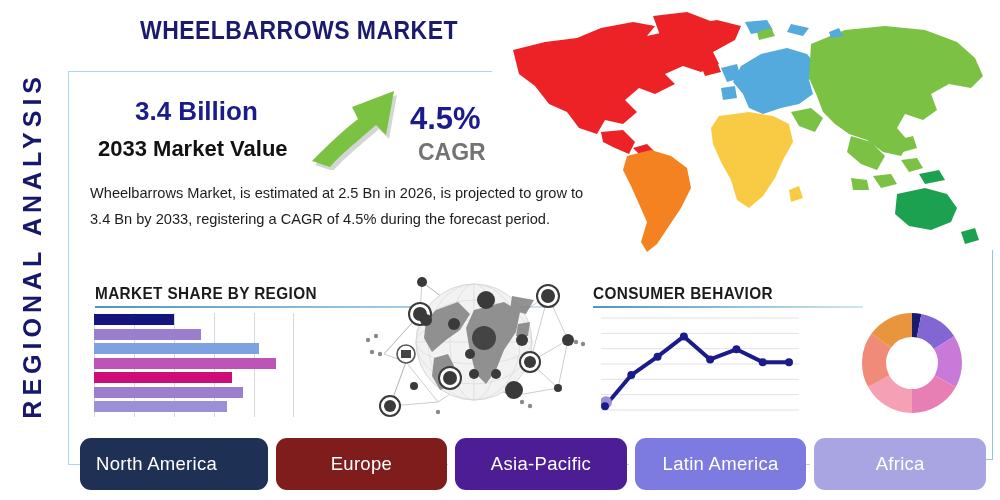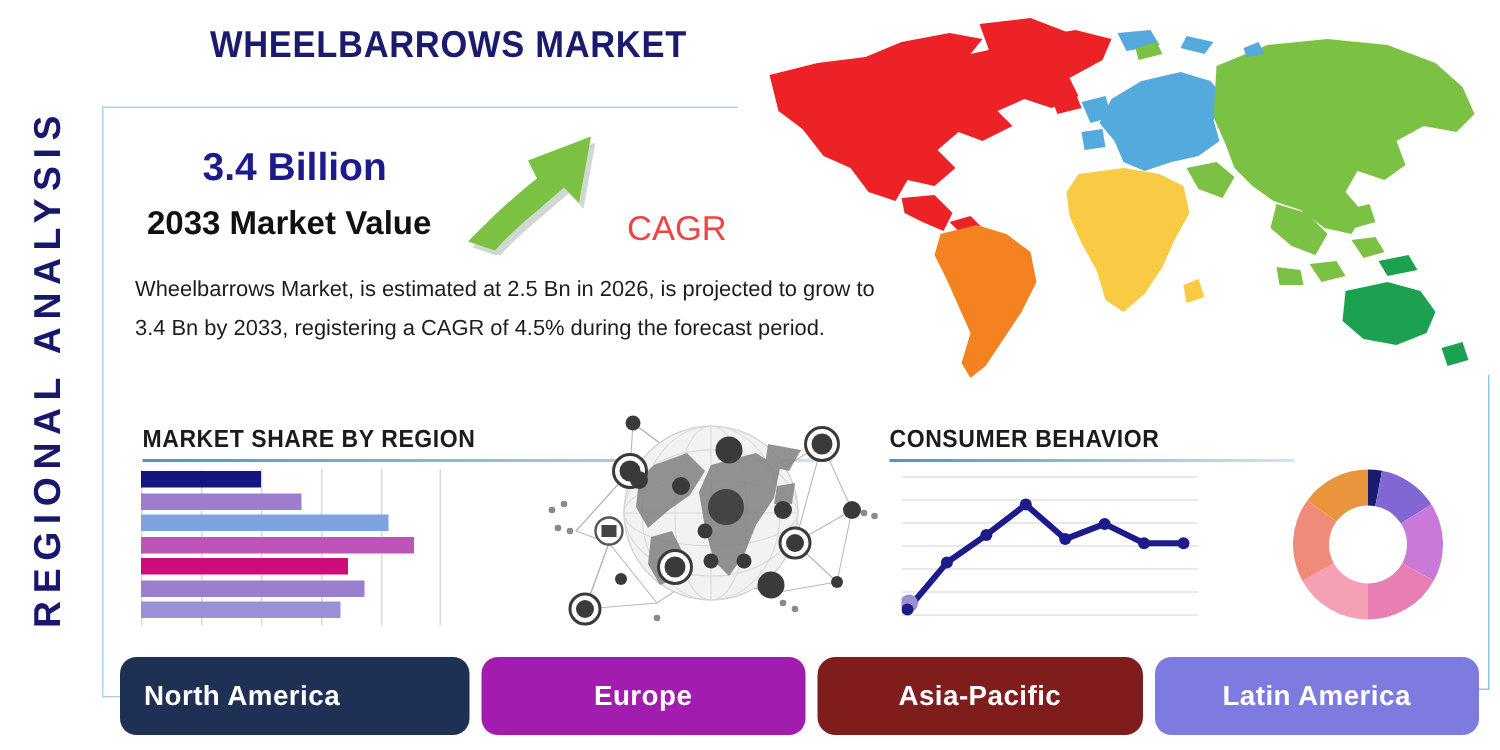--- a/index.html
+++ b/index.html
@@ -123,22 +123,22 @@
     font-size: 31px;
     font-weight: bold;
     color: #1b1b8c;
     white-space: nowrap;
   }
   .kpi-cagr-caption {
     position: absolute;
     left: 418px;
     top: 139px;
     font-size: 23px;
-    font-weight: normal;
-    color: #ef4444;
+    font-weight: bold;
+    color: #737373;
     white-space: nowrap;
   }
   .growth-arrow {
     position: absolute;
     left: 310px;
     top: 85px;
     width: 95px;
     height: 85px;
   }
 
@@ -232,21 +232,20 @@
 
   
   .regions {
     position: absolute;
     left: 80px;
     top: 438px;
     width: 906px;
     height: 52px;
     display: flex;
     gap: 8px;
-    font-weight: bold;
   }
   .region-pill {
     flex: 1;
     border-radius: 11px;
     display: flex;
     align-items: center;
     justify-content: center;
     color: #ffffff;
     font-size: 18.5px;
     letter-spacing: 0.3px;
@@ -285,20 +284,21 @@
 
   <div class="growth-arrow">
     <svg viewBox="0 0 95 85" width="95" height="85">
       <g transform="translate(3,4)">
         <path d="M2 76 C 16 62, 30 48, 48 34 L 42 22 L 84 6 L 76 50 L 66 40 C 48 56, 32 68, 20 82 Z" fill="#9aa69a" opacity="0.45"></path>
       </g>
       <path d="M2 76 C 16 62, 30 48, 48 34 L 42 22 L 84 6 L 76 50 L 66 40 C 48 56, 32 68, 20 82 Z" fill="#7cc242"></path>
     </svg>
   </div>
 
+  <div class="kpi-cagr-value">4.5%</div>
   <div class="kpi-cagr-caption">CAGR</div>
 
   <div class="body-text">Wheelbarrows Market, is estimated at 2.5 Bn in 2026, is projected to grow to 3.4 Bn by 2033, registering a CAGR of 4.5% during the forecast period.</div>
 
   <div class="world-map">
     <svg viewBox="0 0 490 255" width="490" height="255">
 
       <path fill="#ec2227" d="M8 42 L40 34 L72 30 L96 20 L128 14 L150 18 L142 28 L160 24 L188 16
         L212 12 L236 18 L230 32 L208 44 L214 56 L196 64 L178 58 L160 66 L170 76 L150 86 L134 80
         L120 92 L132 104 L118 116 L100 112 L92 126 L74 120 L62 104 L44 96 L30 78 L14 66 Z"></path>
@@ -470,24 +470,27 @@
 
   <div class="connector" style="left:258px; width:10px;"></div>
   <div class="connector" style="left:438px; width:10px;"></div>
   <div class="connector" style="left:619px; width:10px;"></div>
   <div class="connector" style="left:800px; width:10px;"></div>
 
   <div class="regions" id="regions-host">
       <div class="region-pill" style="background: rgb(31, 48, 85);">
         <span>North America</span>
       </div>
-      <div class="region-pill" style="background: #a21caf;">
+      <div class="region-pill" style="background: #7f1d1d;">
         <span>Europe</span>
       </div>
-      <div class="region-pill" style="background: #7f1d1d; border-radius: 12px;">
+      <div class="region-pill" style="background: #4c1d95;">
         <span>Asia-Pacific</span>
       </div>
       <div class="region-pill" style="background: rgb(126, 123, 224); justify-content: center;">
         <span>Latin America</span>
       </div>
+      <div class="region-pill" style="background: rgb(169, 165, 226);">
+        <span>Africa</span>
+      </div>
     </div>
 
 </div>
 
 </body></html>

